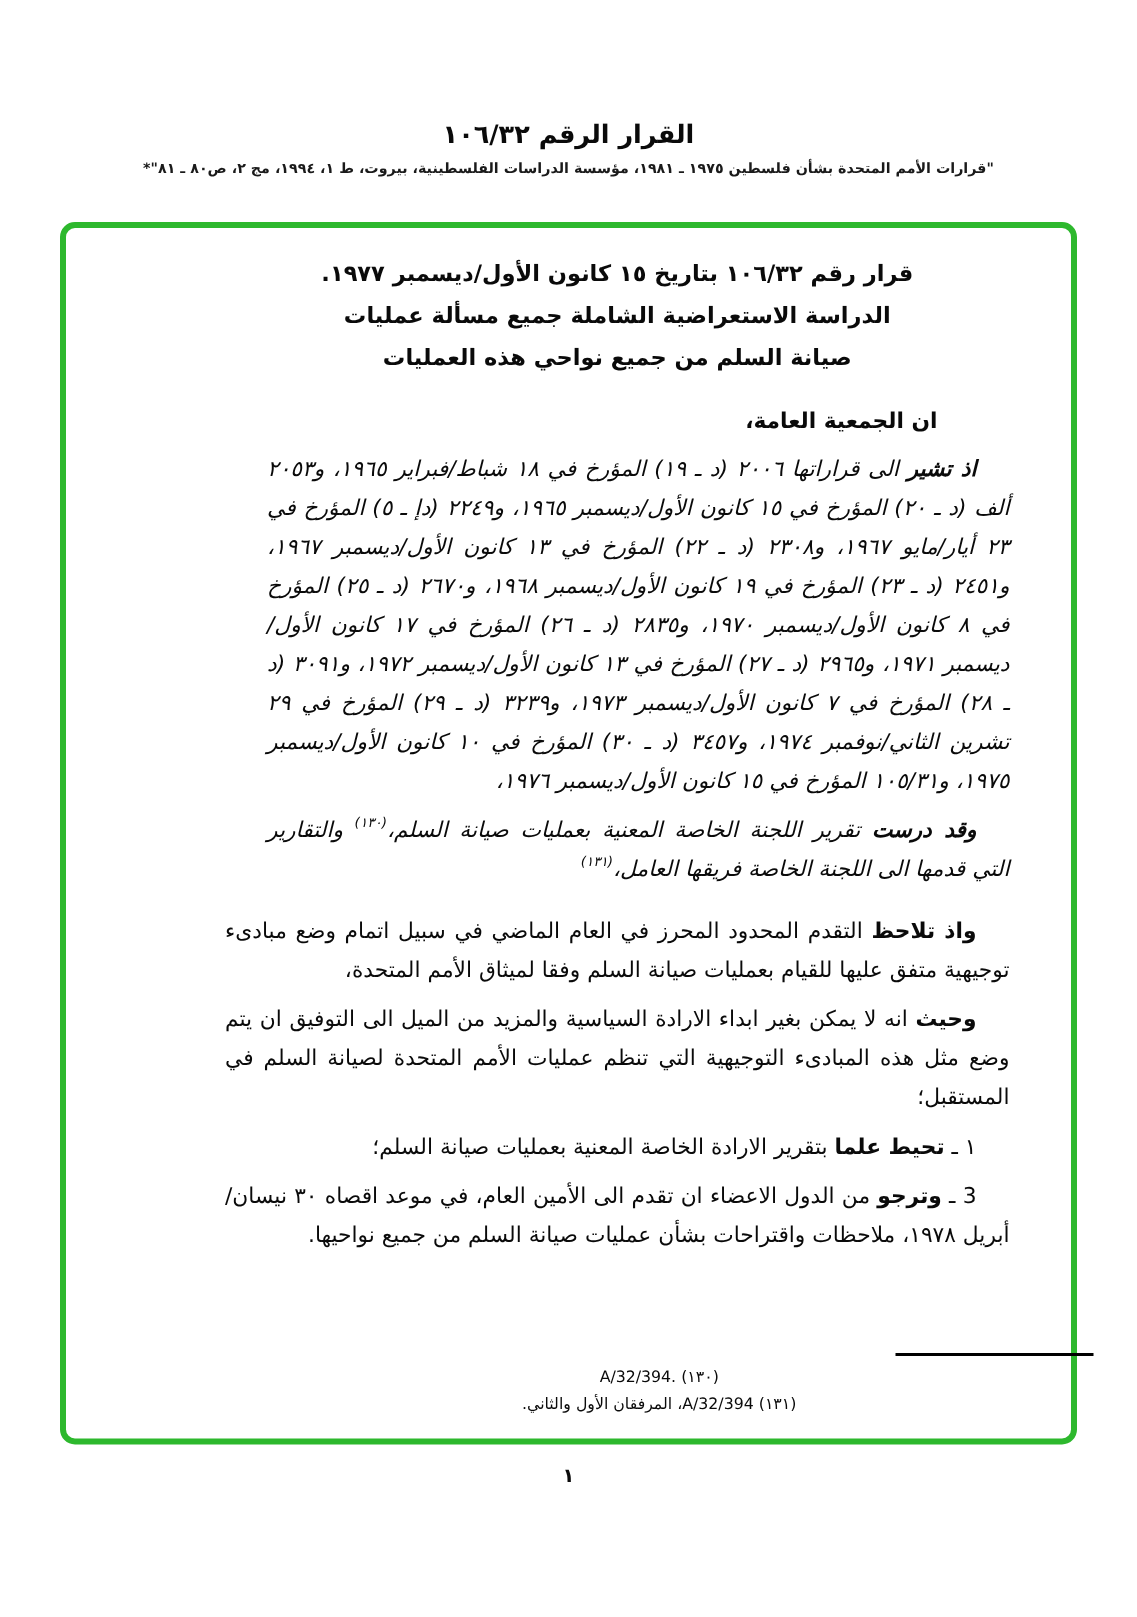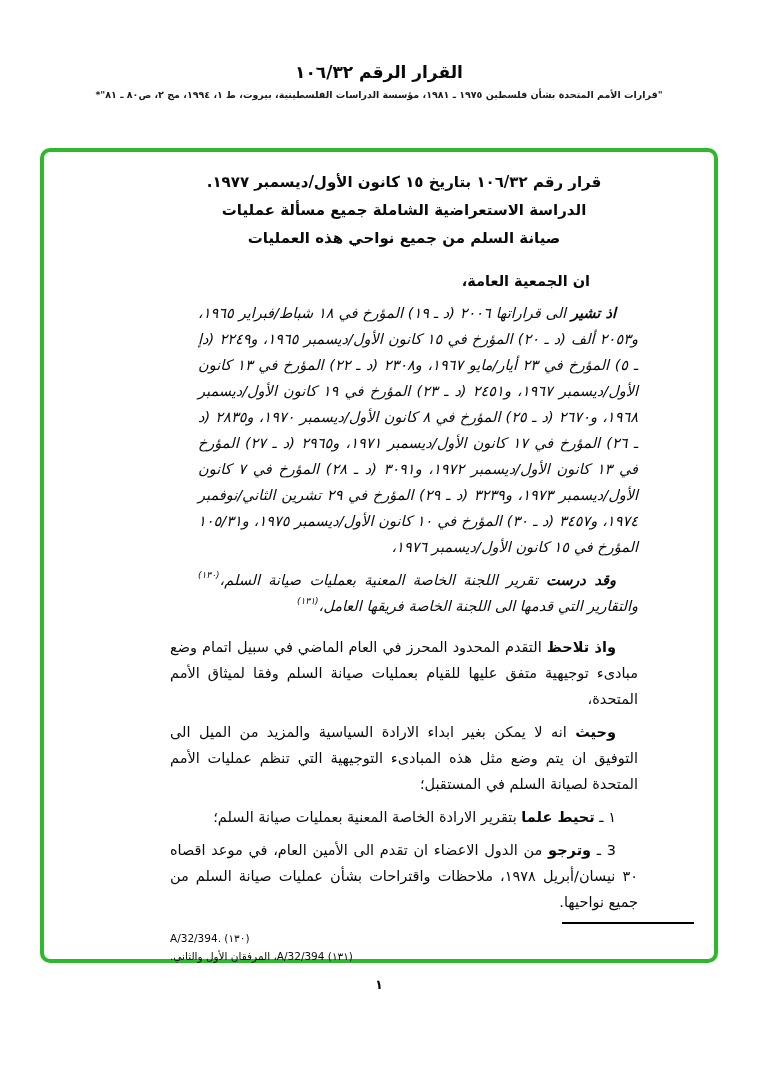--- a/index.html
+++ b/index.html
@@ -9,21 +9,21 @@
     width: 758px;
     height: 1078px;
     background: #ffffff;
     font-family: "DejaVu Sans", sans-serif;
     color: #0a0a0a;
     margin: 0 auto;
     overflow: hidden;
   }
   .header {
     position: absolute;
-    top: 62px;
+    top: 80px;
     left: 0;
     right: 0;
     text-align: center;
     direction: rtl;
   }
   .res-title {
     font-size: 17px;
     font-weight: bold;
     letter-spacing: 0.5px;
   }
@@ -38,27 +38,26 @@
     top: 148px;
     left: 40px;
     width: 678px;
     height: 815px;
     border: 4px solid #2db82d;
     border-radius: 10px;
   }
   .content {
     direction: rtl;
     height: 100%;
-    padding: 16px 76px 14px 106px;
+    padding: 16px 41px 14px 106px;
     display: flex;
     flex-direction: column;
     font-size: 14.5px;
     line-height: 26px;
     text-align: justify;
-    margin-left: 20px;
   }
   .doc-heading {
     text-align: center;
     font-weight: bold;
     font-size: 15px;
     line-height: 28px;
     margin-bottom: 10px;
   }
   .opening {
     font-weight: bold;
@@ -75,21 +74,21 @@
   sup.fn-ref {
     font-size: 9px;
     vertical-align: 7px;
     line-height: 0;
   }
   .footnotes {
     margin-top: auto;
     margin-right: -56px;
     font-size: 10.5px;
     line-height: 18px;
-    text-align: left;
+    text-align: center;
   }
   .fn-rule {
     width: 132px;
     border-top: 2px solid #000;
     margin-bottom: 5px;
   }
   .fn { white-space: nowrap; }
   .fn .fn-doc { direction: ltr; unicode-bidi: embed; }
   .page-number {
     position: absolute;

